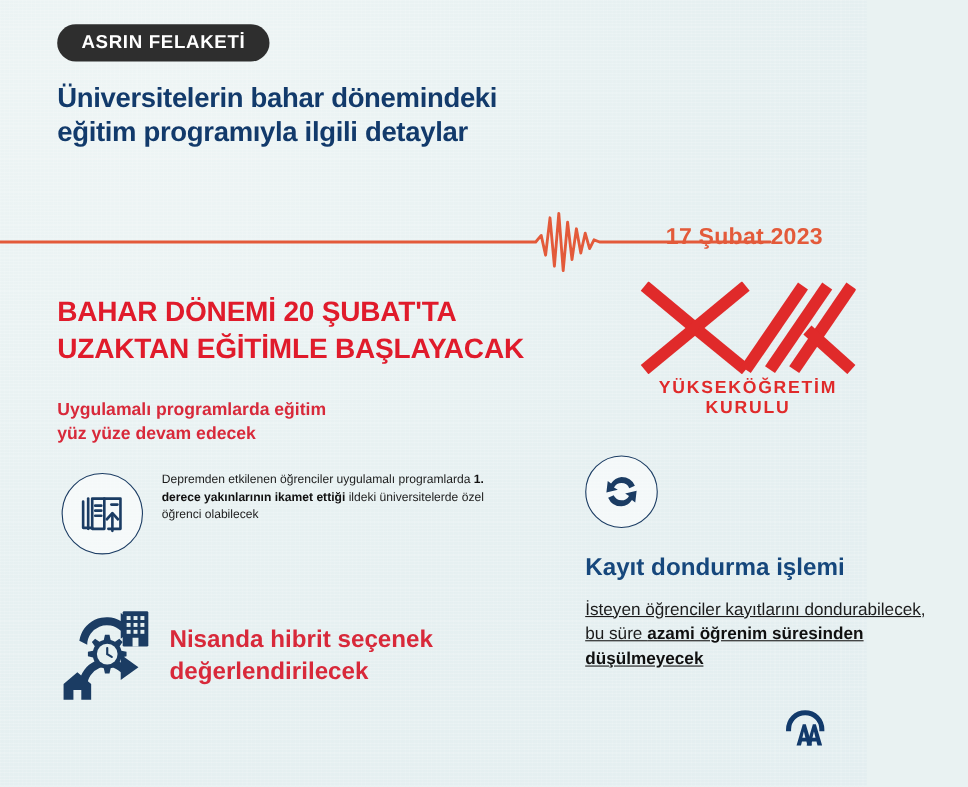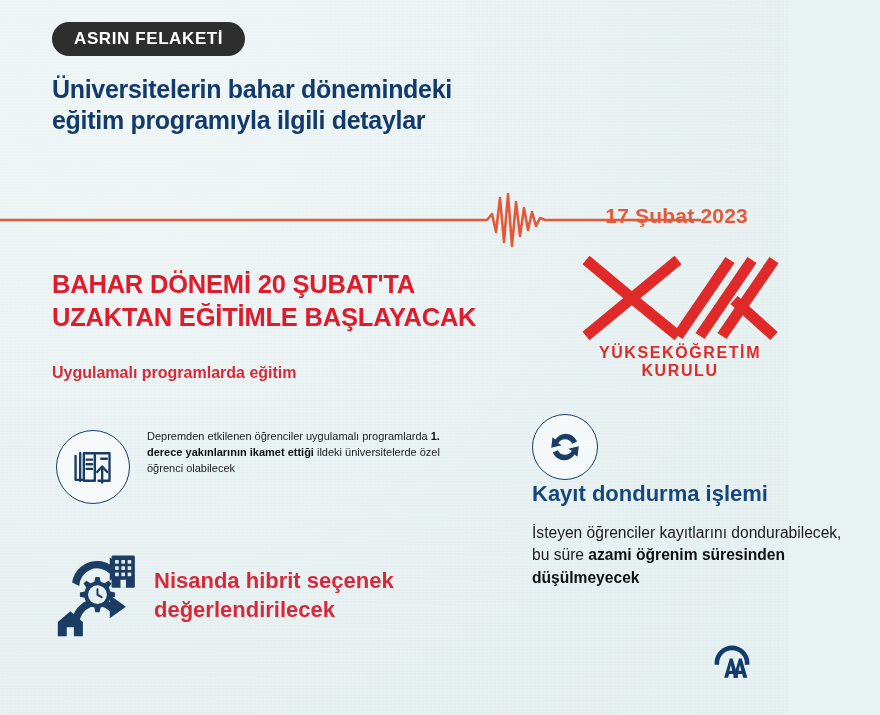--- a/index.html
+++ b/index.html
@@ -121,29 +121,31 @@
     margin-left:12px;
     color:#d8293a;
     font-size:22px; font-weight:bold;
     line-height:1.34;
   }
 
   
   .b3{ left:532px; top:414px; width:320px; display:block; }
   .b3 .icon-circle{ width:66px; height:66px; }
   .b3 .title{
+    margin-top:22px;
     color:#16477c;
     font-size:22px; font-weight:bold;
     line-height:1.3;
   }
   .b3 .txt{
     margin-top:13px;
     color:#1c1c1c;
     font-size:15.6px;
     line-height:1.46;
+    text-decoration:underline;
   }
   .b3 .txt b{ font-weight:bold; color:#101010; }
 
   
   .aa{ position:absolute; right:34px; bottom:30px; }
   .aa svg{ display:block; }
 </style>
 </head>
 <body>
 
@@ -166,20 +168,21 @@
   </div>
   <div class="date">17 Şubat 2023</div>
 
   <div class="kicker">
     <span>BAHAR DÖNEMİ 20 ŞUBAT'TA</span><br>
     <span>UZAKTAN EĞİTİMLE BAŞLAYACAK</span>
   </div>
 
   <div class="subkicker">
     <span>Uygulamalı programlarda eğitim</span><br>
+    <span>yüz yüze devam edecek</span>
   </div>
 
   <div class="yok">
     <svg width="196" height="84" viewBox="0 0 196 84" aria-hidden="true">
       <g stroke="#e02a2a" stroke-width="11" fill="none" stroke-linecap="butt">
 
         <path d="M4 4 L52 44"></path>
         <path d="M4 80 L96 4"></path>
         <path d="M52 44 L96 80"></path>
 

